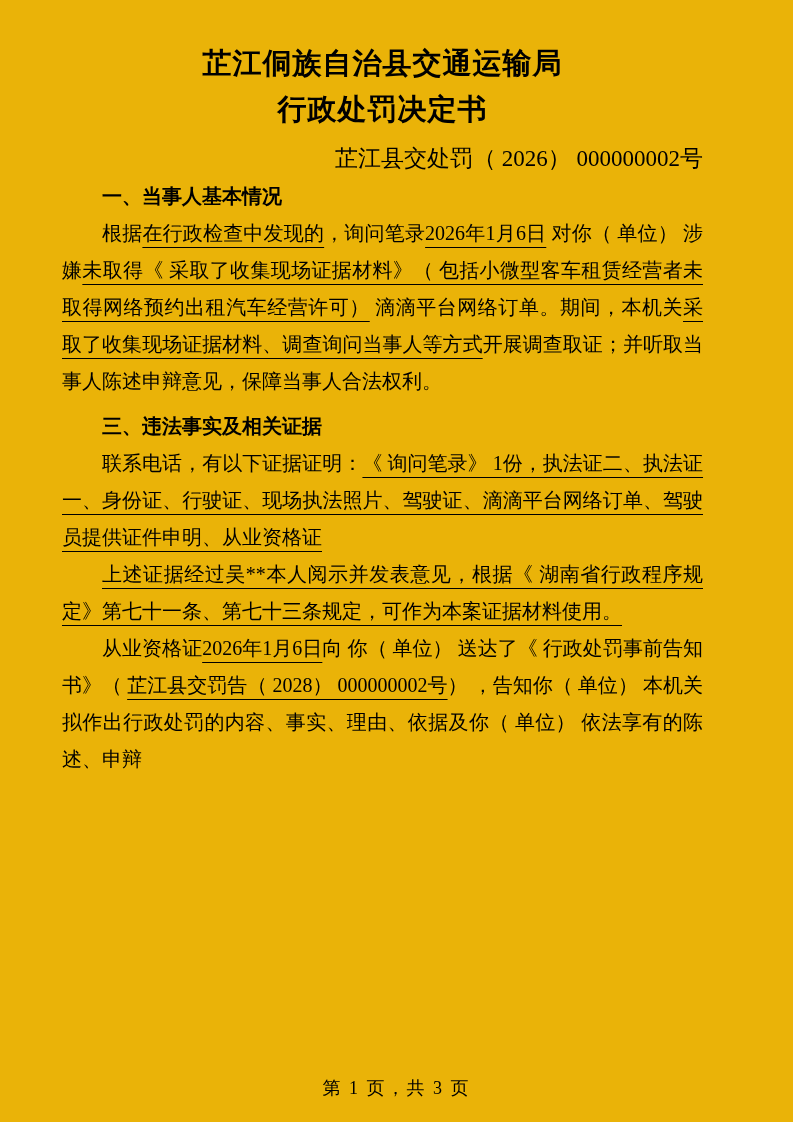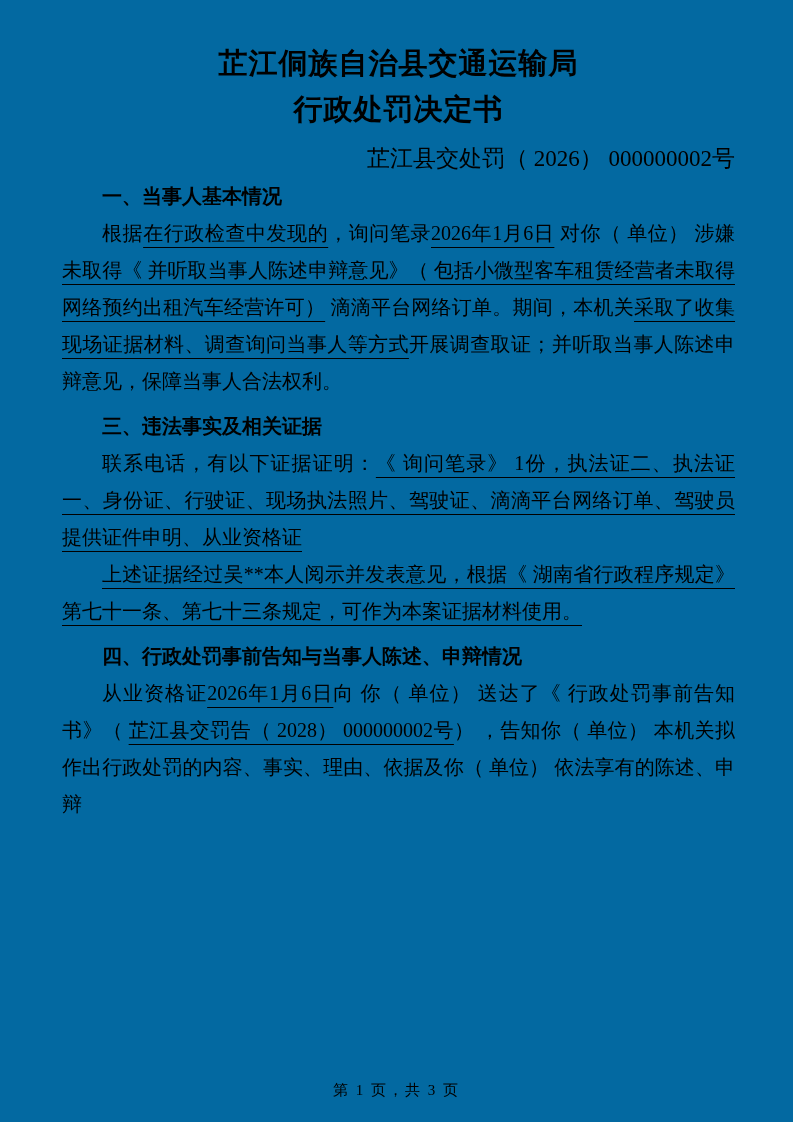--- a/index.html
+++ b/index.html
@@ -5,23 +5,23 @@
   html, body {
     margin: 0;
     padding: 0;
     background: #ffffff;
   }
   .page {
     position: relative;
     width: 793px;
     height: 1122px;
     margin: 0 auto;
-    background: #0369a1;
+    background: #eab308;
     box-sizing: border-box;
-    padding: 40px 58px 0 62px;
+    padding: 40px 90px 0 62px;
     color: #000;
     font-family: "Liberation Serif", "DejaVu Serif", serif;
     overflow: hidden;
   }
   .title {
     text-align: center;
     font-family: "Liberation Sans", "DejaVu Sans", sans-serif;
     font-weight: 700;
     font-size: 29px;
     line-height: 46px;
@@ -54,34 +54,33 @@
     text-decoration: underline;
     text-underline-offset: 7px;
     text-decoration-thickness: 1px;
   }
   .footer {
     position: absolute;
     left: 0;
     right: 0;
     bottom: 22px;
     text-align: center;
-    font-size: 15px;
+    font-size: 18px;
     letter-spacing: 2px;
   }
 </style>
 </head>
 <body>
 
 <div class="page">
   <h1 class="title">芷江侗族自治县交通运输局</h1>
   <h1 class="title">行政处罚决定书</h1>
   <div class="doc-number">芷江县交处罚（ 2026） 000000002号</div>
   <div id="doc-body">
       <div class="sec-heading">一、当事人基本情况</div>
-      <p class="para"><span>根据</span><span class="u">在行政检查中发现的</span><span>，询问笔录</span><span class="u">2026年1月6日</span><span> 对你（ 单位） 涉嫌</span><span class="u">未取得《 并听取当事人陈述申辩意见》（ 包括小微型客车租赁经营者未取得网络预约出租汽车经营许可）</span><span> 滴滴平台网络订单。期间，本机关</span><span class="u">采取了收集现场证据材料、调查询问当事人等方式</span><span>开展调查取证；并听取当事人陈述申辩意见，保障当事人合法权利。</span></p>
+      <p class="para"><span>根据</span><span class="u">在行政检查中发现的</span><span>，询问笔录</span><span class="u">2026年1月6日</span><span> 对你（ 单位） 涉嫌</span><span class="u">未取得《 采取了收集现场证据材料》（ 包括小微型客车租赁经营者未取得网络预约出租汽车经营许可）</span><span> 滴滴平台网络订单。期间，本机关</span><span class="u">采取了收集现场证据材料、调查询问当事人等方式</span><span>开展调查取证；并听取当事人陈述申辩意见，保障当事人合法权利。</span></p>
       <div class="sec-heading">三、违法事实及相关证据</div>
       <p class="para"><span>联系电话，有以下证据证明：</span><span class="u">《 询问笔录》 1份，执法证二、执法证一、身份证、行驶证、现场执法照片、驾驶证、滴滴平台网络订单、驾驶员提供证件申明、从业资格证</span></p>
       <p class="para"><span class="u">上述证据经过吴**本人阅示并发表意见，根据《 湖南省行政程序规定》第七十一条、第七十三条规定，可作为本案证据材料使用。</span></p>
-      <div class="sec-heading">四、行政处罚事前告知与当事人陈述、申辩情况</div>
       <p class="para"><span>从业资格证</span><span class="u">2026年1月6日</span><span>向 你（ 单位） 送达了《 行政处罚事前告知书》（ </span><span class="u">芷江县交罚告（ 2028） 000000002号</span><span>） ，告知你（ 单位） 本机关拟作出行政处罚的内容、事实、理由、依据及你（ 单位） 依法享有的陈述、申辩</span></p>
     </div>
   <div class="footer">第 1 页，共 3 页</div>
 </div>
 
 </body></html>

